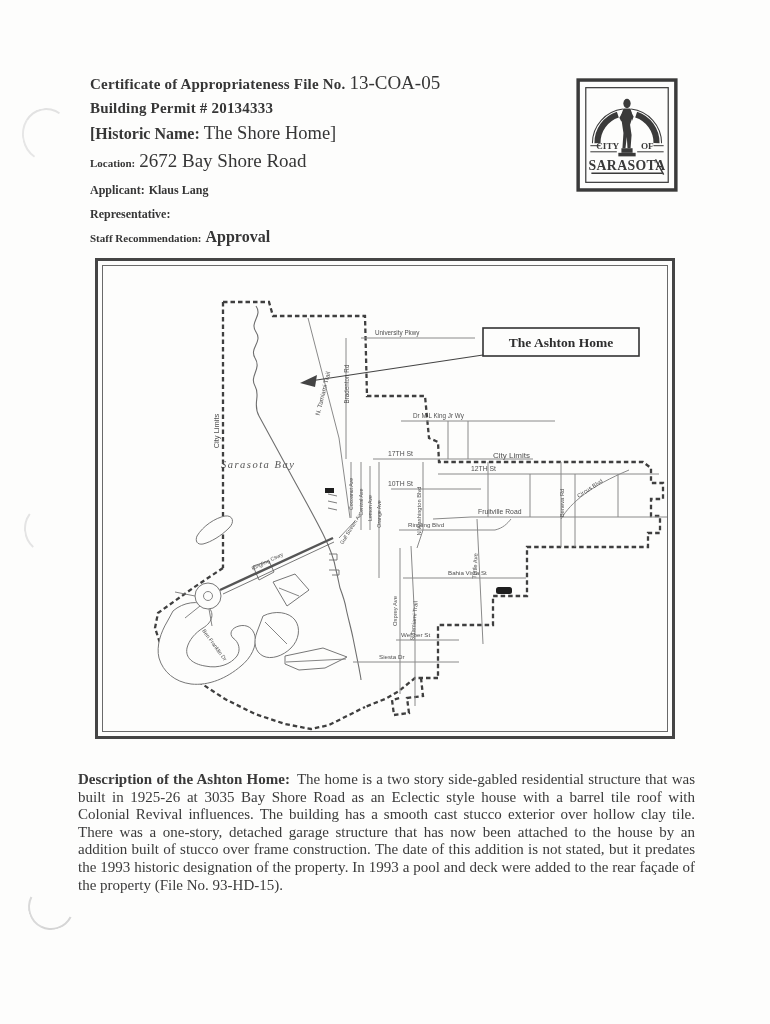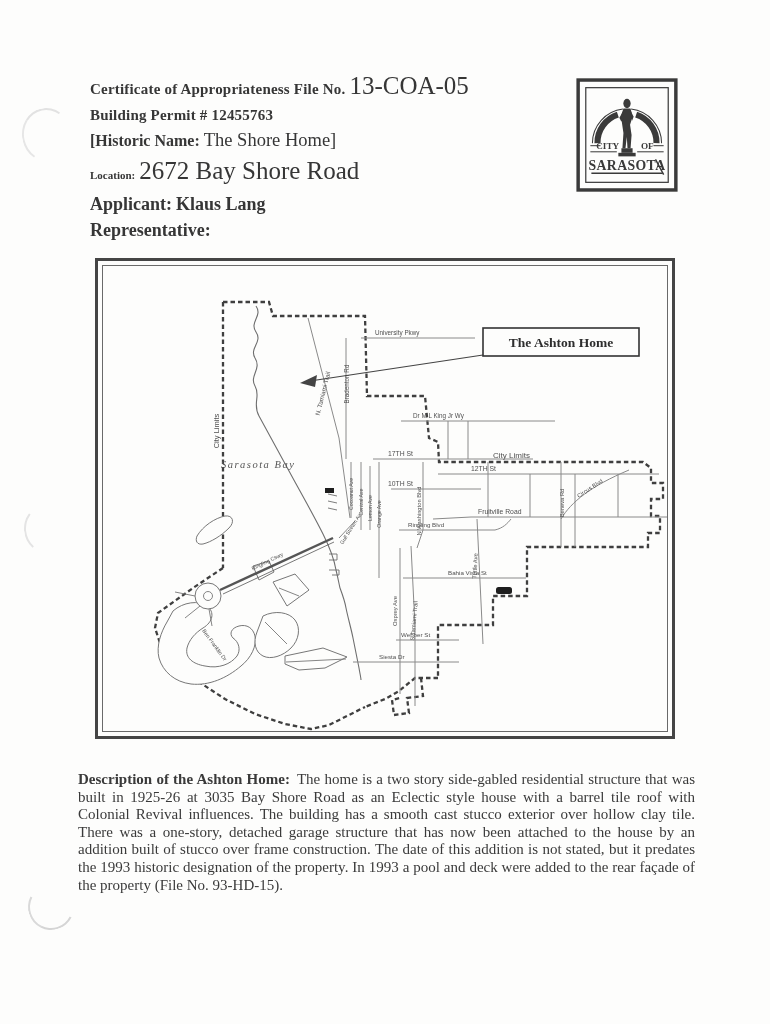--- a/index.html
+++ b/index.html
@@ -14,25 +14,25 @@
     border-top-color:#e2e2e2;border-left-color:#e6e6e6;transform:rotate(-12deg);}
   .arc-mid{left:24px;top:505px;width:40px;height:44px;
     border-left-color:#e4e4e4;transform:rotate(-6deg);}
   .arc-bot{left:28px;top:884px;width:42px;height:42px;
     border-left-color:#d9d9d9;border-bottom-color:#d5d5d5;transform:rotate(-18deg);}
 
   
   .hdr{position:absolute;left:90px;top:72px;width:480px;line-height:1.12;}
   .hl{margin:0 0 6px 0;white-space:nowrap;}
   .t17b{font-size:15px;font-weight:bold;letter-spacing:.2px;}
-  .t19{font-size:25px;font-weight:normal;text-align:right;}
+  .t19{font-size:19px;font-weight:normal;text-align:right;}
   .t14b{font-size:16px;font-weight:bold;}
   .t18{font-size:18.5px;font-weight:normal;}
   .t16b{font-size:11px;font-weight:bold;}
-  .t12b{font-size:18px;font-weight:bold;}
+  .t12b{font-size:12px;font-weight:bold;}
   .mt1{margin-top:3px;}
   .mt2{margin-top:9px;}
 
   
   .logo{position:absolute;left:573px;top:78px;width:108px;height:114px;}
   .logo svg{display:block;width:100%;height:100%;}
 
   
   .map-frame{
     position:absolute;left:95px;top:258px;width:580px;height:481px;
@@ -60,36 +60,40 @@
   <div class="arc arc-top"></div>
   <div class="arc arc-mid"></div>
   <div class="arc arc-bot"></div>
 
   <div class="hdr">
     <div class="hl">
       <span class="t17b">Certificate of Appropriateness File No.</span>
       <span class="t19">13-COA-05</span>
     </div>
     <div class="hl">
-      <span class="t17b">Building Permit # 12455763</span>
+      <span class="t17b">Building Permit # 20134333</span>
     </div>
     <div class="hl mt1">
       <span class="t14b">[Historic Name:</span>
       <span class="t18">The Shore Home]</span>
     </div>
     <div class="hl">
       <span class="t16b">Location:</span>
       <span class="t19">2672 Bay Shore Road</span>
     </div>
     <div class="hl mt2">
       <span class="t12b">Applicant:</span>
       <span class="t12b">Klaus Lang</span>
     </div>
     <div class="hl mt1">
       <span class="t12b">Representative:</span>
+    </div>
+    <div class="hl mt1">
+      <span class="t16b">Staff Recommendation:</span>
+      <span class="t14b">Approval</span>
     </div>
   </div>
 
   <div class="logo">
     <svg viewBox="0 0 100 112">
       <rect x="2" y="2" width="96" height="108" fill="#fdfdfc" stroke="#3a3a3a" stroke-width="3.4"></rect>
       <rect x="9.5" y="9.5" width="81" height="93" fill="none" stroke="#3a3a3a" stroke-width="1.2"></rect>
 
       <g stroke="#3a3a3a" fill="none">
         <path d="M21,64 A29,29 0 0 1 41,36" stroke-width="6"></path>

